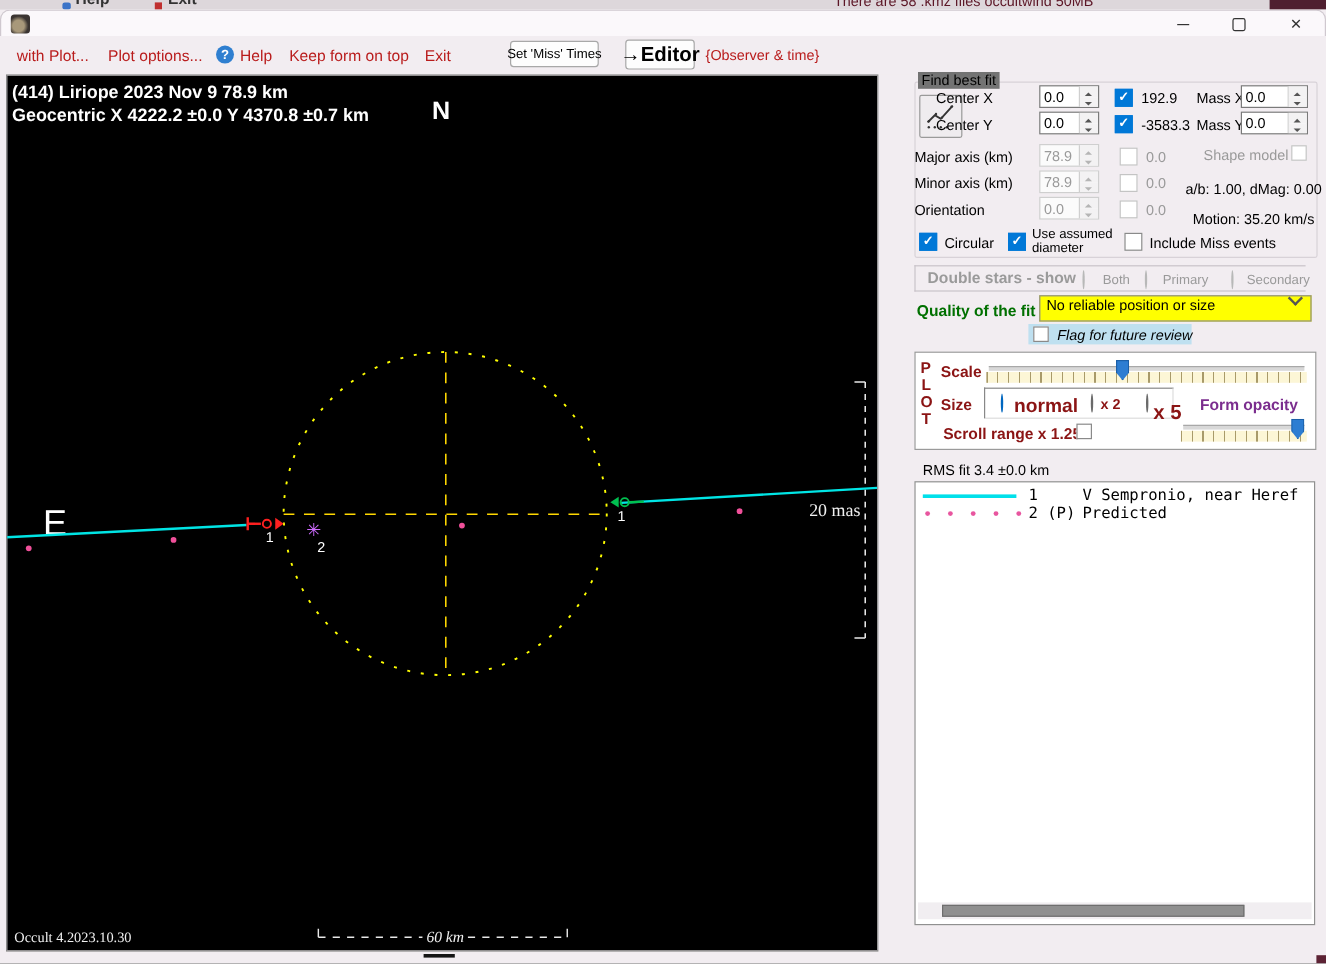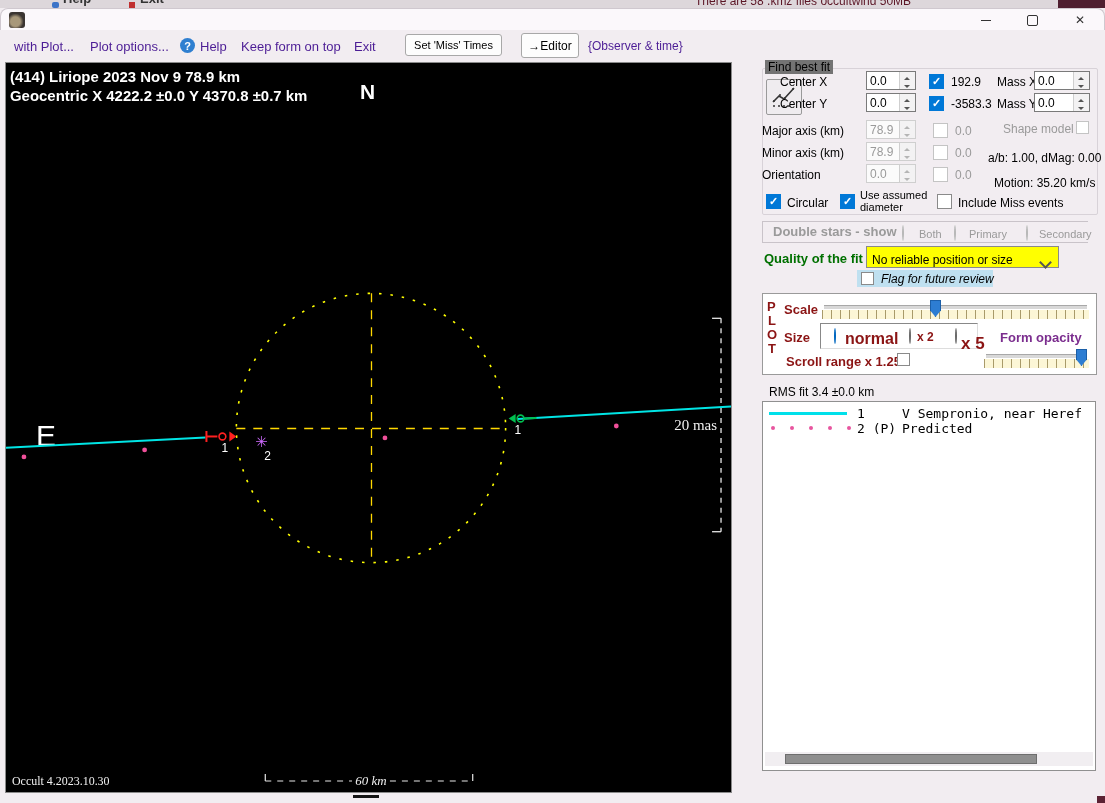--- a/index.html
+++ b/index.html
@@ -32,21 +32,21 @@
   .cb.sm{width:13px;height:13px}
   
   .rd{width:13px;height:13px;border:1px solid #6a6a6a;border-radius:50%;background:#fff;position:relative}
   .rd.sel{border-color:#0067c0}
   .rd.sel::after{content:"";position:absolute;inset:2px;border-radius:50%;background:#0067c0}
   .rd.dis{border-color:#b8b8b8}
   .rd.dis.sel::after{background:#b0b0b0}
   
   .btn{border:1px solid #a8a8a8;border-radius:3px;background:#fdfdfd;font-family:"Liberation Sans",sans-serif;
        font-size:11px;display:flex;align-items:center;justify-content:center;white-space:nowrap}
-  .menu-item{font-size:13px;color:#4c1d95;white-space:nowrap;cursor:default}
+  .menu-item{font-size:13px;color:#b91c1c;white-space:nowrap;cursor:default}
   
   .groove{position:absolute;left:2px;right:2px;height:3px;background:#d8d8d8;border-top:1px solid #a8a8a8}
   .tickstrip{position:absolute;left:0;right:0;height:9px;background:#fcf6d6;
      background-image:repeating-linear-gradient(90deg,#a89a6a 0,#a89a6a 1px,transparent 1px,transparent 9px)}
   .thumb{position:absolute;width:9px;height:15px;background:#2d7dd2;border:1px solid #1b5fa8;
      clip-path:polygon(0 0,100% 0,100% 60%,50% 100%,0 60%)}
   .chev{width:7px;height:7px;border-right:2px solid #555;border-bottom:2px solid #555;transform:rotate(45deg)}
   .mono{font-family:"DejaVu Sans Mono",monospace;font-size:13px;white-space:pre}
   .maroon{color:#8b1414;font-weight:bold;font-size:13px}
   .dot{width:4px;height:4px;border-radius:50%;background:#e8559f}
@@ -86,22 +86,22 @@
   
   <div class="a" style="left:0;top:30px;width:1105px;height:32px;background:#f2edf1">
     <span class="a menu-item" style="left:14px;top:9px">with Plot...</span>
     <span class="a menu-item" style="left:90px;top:9px">Plot options...</span>
     <span class="a" style="left:180px;top:8px;width:15px;height:15px;border-radius:50%;background:#2f7fd0;
                  color:#fff;font:bold 11px 'Liberation Sans',sans-serif;display:flex;
                  align-items:center;justify-content:center">?</span>
     <span class="a menu-item" style="left:200px;top:9px">Help</span>
     <span class="a menu-item" style="left:241px;top:9px">Keep form on top</span>
     <span class="a menu-item" style="left:354px;top:9px">Exit</span>
-    <button class="a btn" style="left:405px;top:4px;width:97px;height:22px">Set 'Miss' Times</button>
-    <button class="a btn" style="left:521px;top:3px;width:58px;height:25px;font-weight:normal;font-size:12px">→Editor</button>
+    <button class="a btn" style="left:425px;top:4px;width:74px;height:22px">Set 'Miss' Times</button>
+    <button class="a btn" style="left:521px;top:3px;width:58px;height:25px;font-weight:bold;font-size:17px">→Editor</button>
     <span class="a menu-item" style="left:588px;top:9px;font-size:12px">{Observer &amp; time}</span>
   </div>
 
   
   <svg class="a" style="left:5px;top:62px;border:1px solid #8a8a8a" width="727" height="731" viewBox="0 0 727 731">
     <rect x="0" y="0" width="727" height="731" fill="#000"></rect>
     <text x="4" y="19" fill="#fff" font-family="Liberation Sans, sans-serif" font-size="15" font-weight="bold">(414) Liriope  2023 Nov 9   78.9 km</text>
     <text x="4" y="38" fill="#fff" font-family="Liberation Sans, sans-serif" font-size="15" font-weight="bold">Geocentric  X  4222.2 ±0.0  Y 4370.8 ±0.7 km</text>
     <text x="355" y="36" fill="#fff" font-family="Liberation Sans, sans-serif" font-size="21" font-weight="bold">N</text>
     <text x="30" y="384" fill="#fff" font-family="Liberation Sans, sans-serif" font-size="30">E</text>
@@ -282,22 +282,22 @@
   <span class="a" style="left:771px;top:224px;font-weight:bold;font-size:13px;color:#9a9a9a;background:#f2edf1;padding:0 2px">Double stars - show</span>
   <span class="a rd dis sel" style="left:902px;top:226px"></span>
   <span class="a lbl dim" style="left:919px;top:227px;font-size:11px">Both</span>
   <span class="a rd dis" style="left:952px;top:226px"></span>
   <span class="a lbl dim" style="left:969px;top:227px;font-size:11px">Primary</span>
   <span class="a rd dis" style="left:1022px;top:226px"></span>
   <span class="a lbl dim" style="left:1039px;top:227px;font-size:11px">Secondary</span>
 
   
   <span class="a" style="left:764px;top:251px;font-weight:bold;font-size:13px;color:#007000;white-space:nowrap">Quality of the fit</span>
-  <div class="a" style="left:866px;top:246px;width:193px;height:22px;background:#ffff00;border:1px solid #8a8a8a;
-              display:flex;align-items:flex-end">
+  <div class="a" style="left:866px;top:246px;width:227px;height:22px;background:#ffff00;border:1px solid #8a8a8a;
+              display:flex;align-items:flex-start">
     <span style="padding-left:5px;font-size:12px;flex:1;white-space:nowrap">No reliable position or size</span>
     <span class="chev" style="margin:-3px 8px 0 0"></span>
   </div>
   <div class="a" style="left:857px;top:270px;width:136px;height:17px;background:#bfe0f0"></div>
   <span class="a cb sm" style="left:861px;top:272px"></span>
   <span class="a" style="left:881px;top:272px;font-style:italic;font-size:12px;white-space:nowrap">Flag for future review</span>
 
   
   <div class="a" style="left:762px;top:293px;width:335px;height:82px;background:#fff;border:1px solid #9a9a9a"></div>
   <span class="a maroon" style="left:767px;top:299px">P</span>

